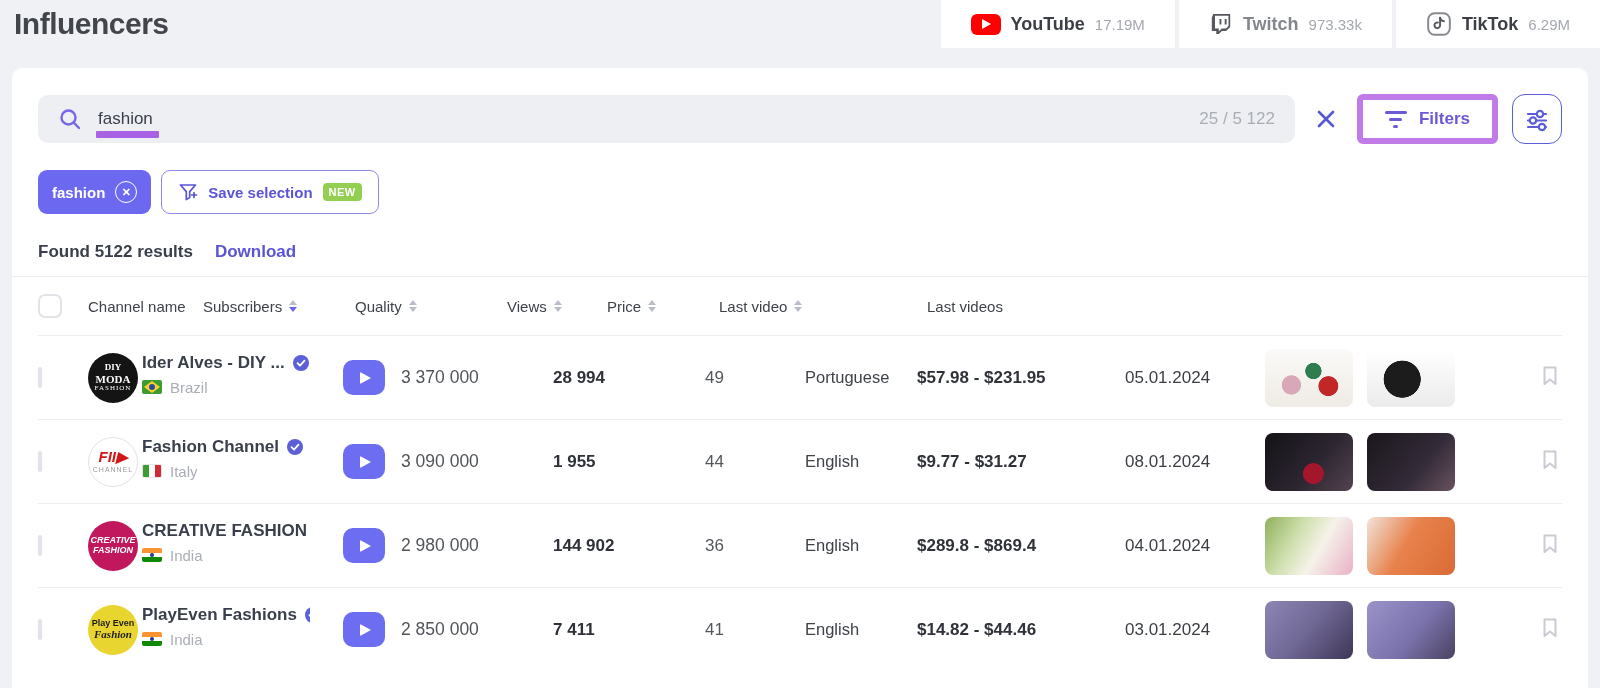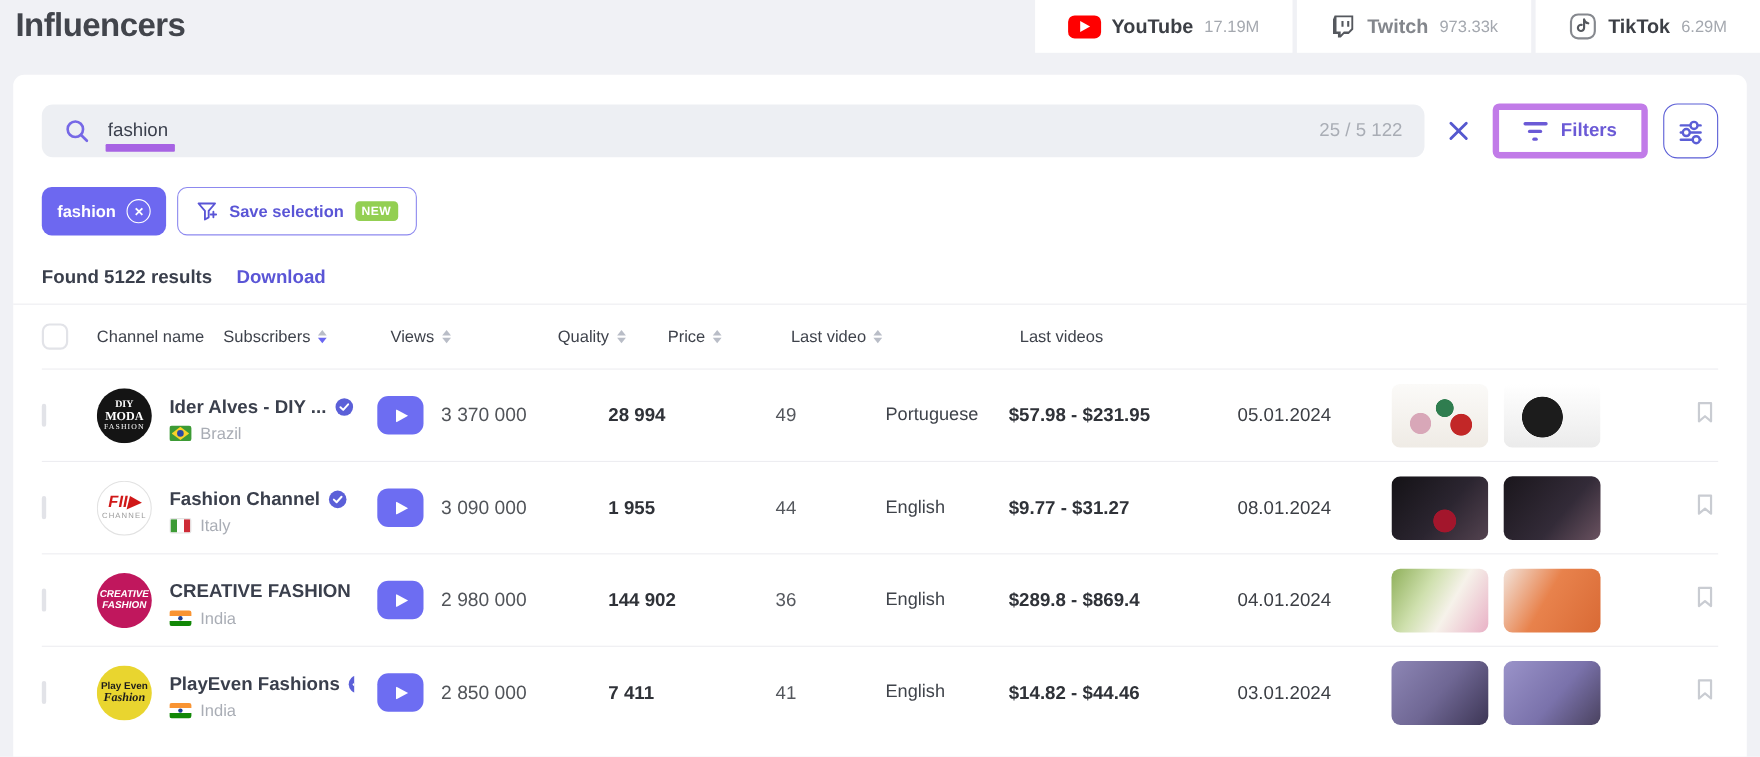--- a/index.html
+++ b/index.html
@@ -53,21 +53,21 @@
   .thead { height:58px; font-size:15px; font-weight:500; color:#3e424b; }
   .thead .hcell { display:flex; align-items:center; }
   .sort { display:inline-flex; flex-direction:column; gap:2px; margin-left:7px; }
   .tri-up { width:0;height:0; border-left:4.5px solid transparent; border-right:4.5px solid transparent; border-bottom:5px solid #b9bdc7; }
   .tri-down { width:0;height:0; border-left:4.5px solid transparent; border-right:4.5px solid transparent; border-top:5px solid #b9bdc7; }
   .tri-down.active { border-top-color:#6a66f2; }
   .bl-header { line-height:1.25; white-space:normal; width:90px; }
 
   .drow { height:84px; border-top:1px solid #ededf1; }
   .checkbox { width:24px; height:24px; border:2px solid #e2e3e8; border-radius:7px; background:#fff; cursor:pointer; }
-  .channel-cell { display:flex; align-items:flex-end; gap:16px; overflow:hidden; }
+  .channel-cell { display:flex; align-items:flex-start; gap:4px; overflow:hidden; }
   .avatar { width:50px; height:50px; border-radius:50%; display:flex; flex-direction:column; align-items:center; justify-content:center; line-height:1.1; flex-shrink:0; overflow:hidden; text-align:center; }
   .serif { font-family:"Liberation Serif", serif; }
   .av-xs { font-size:7px; letter-spacing:1px; } .av-sm { font-size:9px; font-weight:700; } .av-md { font-size:11px; font-weight:700; }
   .av-fii { color:#d01818; font-size:15px; font-weight:800; font-style:italic; }
   .av-ring { border:1px solid #e2e2e2; }
   .av-script { font-style:italic; font-weight:700; font-size:9px; }
   .name-wrap { overflow:hidden; }
   .name-line { display:flex; align-items:center; gap:7px; white-space:nowrap; }
   .ch-name { font-size:17px; font-weight:600; color:#3a3f4c; }
   .country-line { display:flex; align-items:center; gap:8px; margin-top:6px; }
@@ -204,28 +204,28 @@
       </div>
     <div class="hcell"></div>
     <div class="hcell" style="margin-left:-198px;">
       <span>Subscribers</span>
       <span class="sort">
           <i class="tri-up"></i>
           <i class="tri-down active"></i>
         </span>
     </div>
     <div class="hcell" style="margin-left:-198px;">
-      <span>Views</span>
+      <span>Quality</span>
       <span class="sort">
           <i class="tri-up"></i>
           <i class="tri-down"></i>
         </span>
     </div>
     <div class="hcell" style="margin-left:-198px;">
-      <span>Quality</span>
+      <span>Views</span>
       <span class="sort">
           <i class="tri-up"></i>
           <i class="tri-down"></i>
         </span>
     </div>
     <div class="hcell" style="margin-left:-198px;">
       <span>Price</span>
       <span class="sort">
           <i class="tri-up"></i>
           <i class="tri-down"></i>

